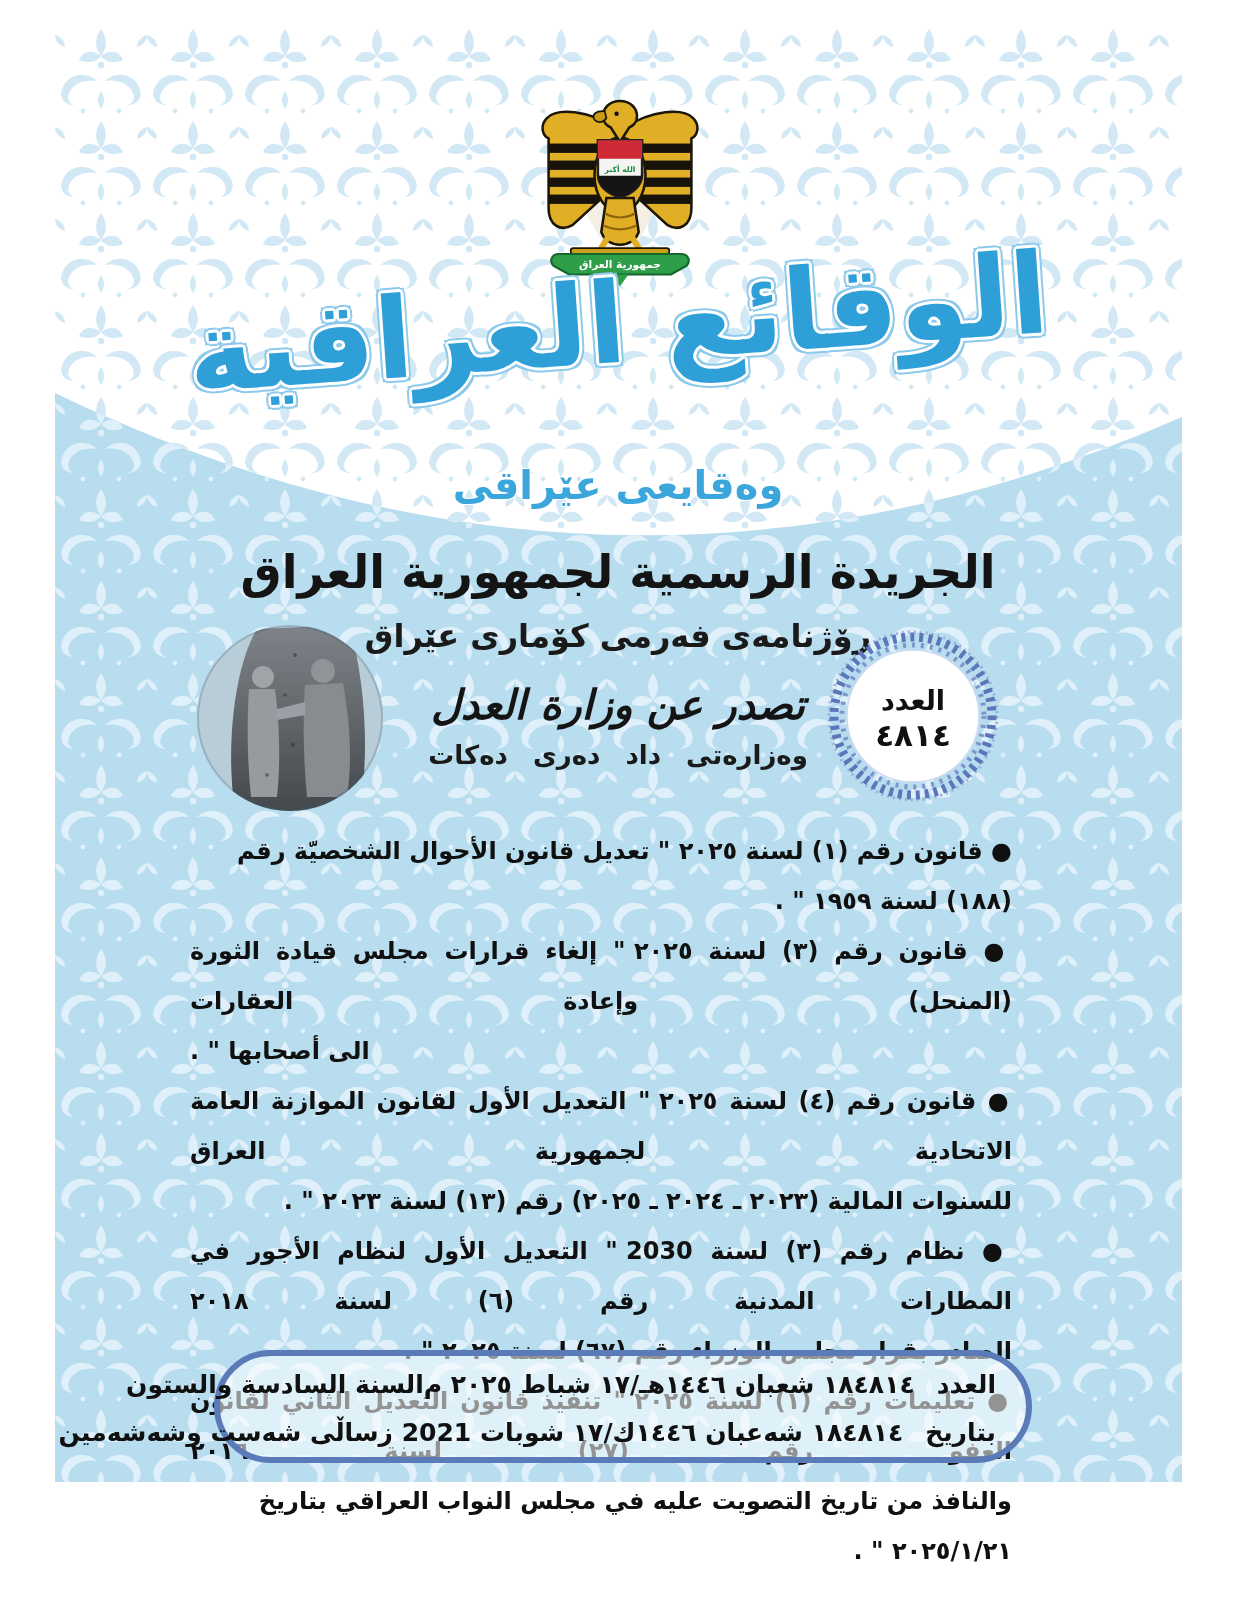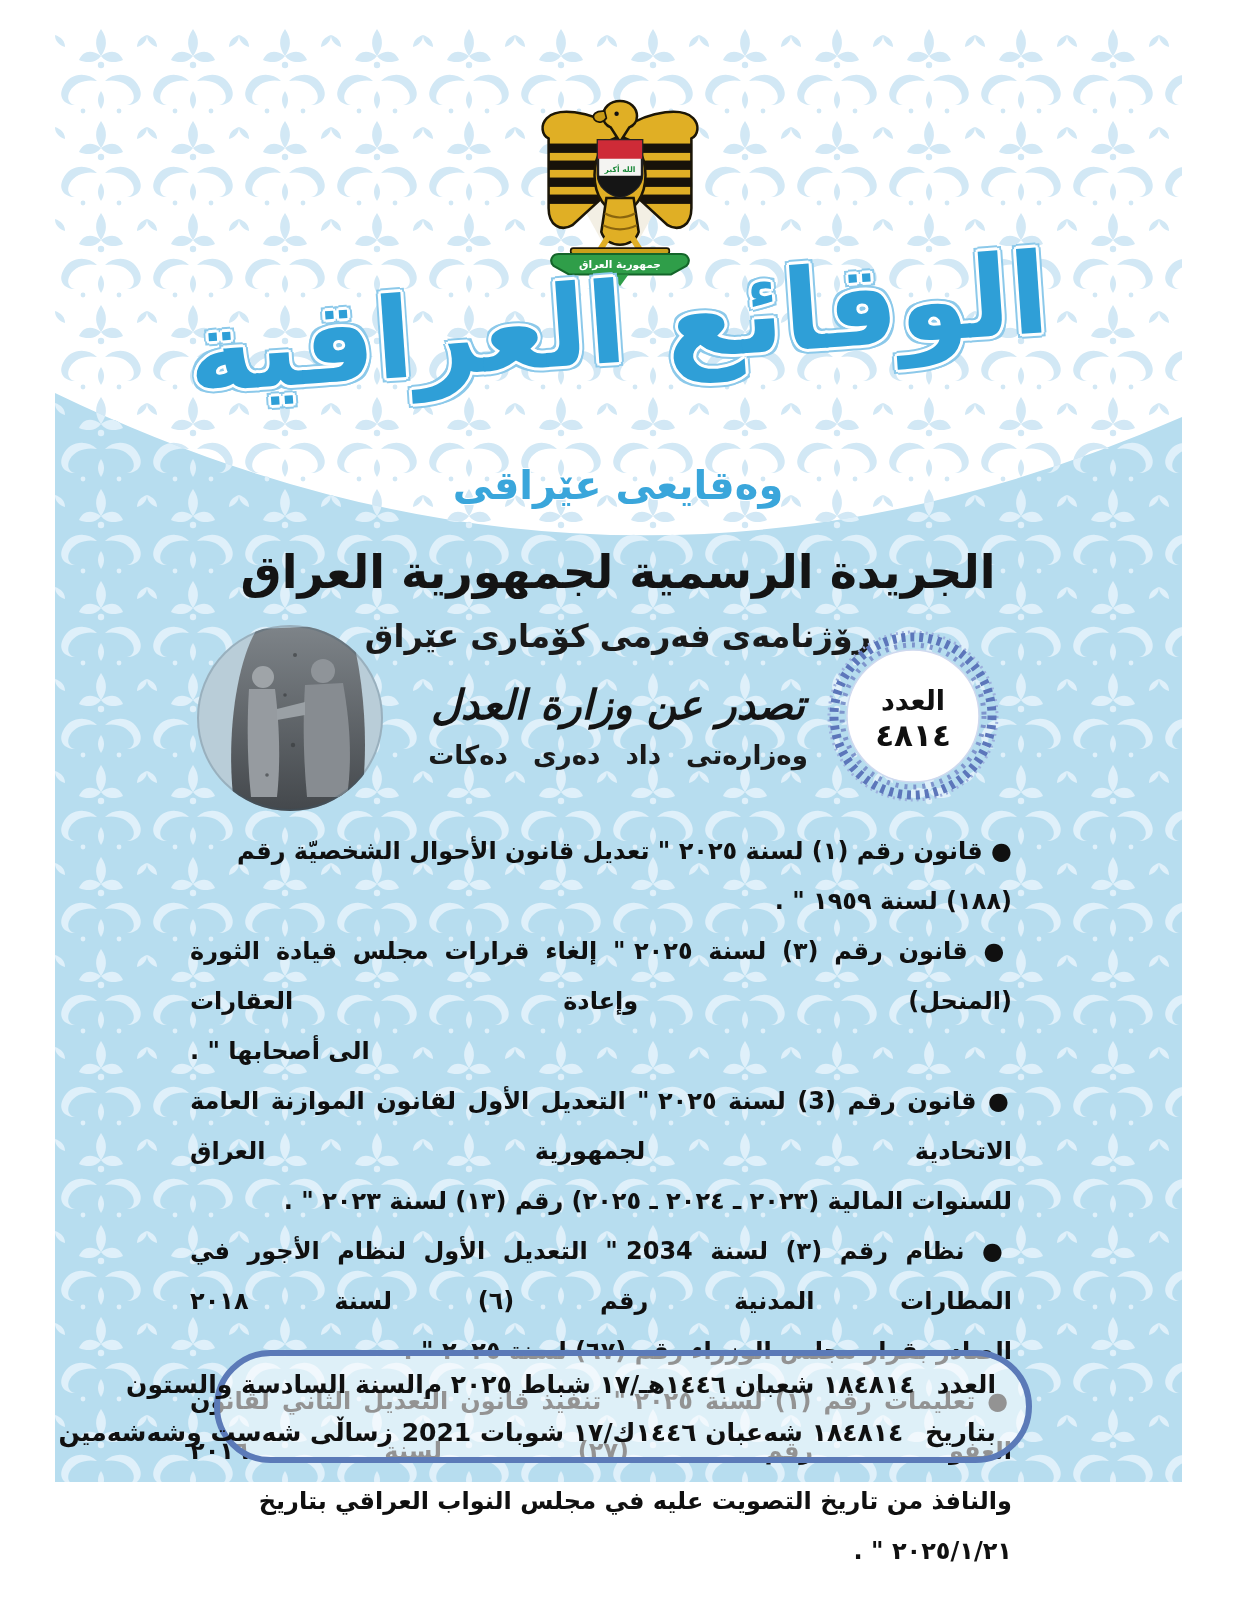--- a/index.html
+++ b/index.html
@@ -159,23 +159,23 @@
   </svg>
   <div class="abs badge-text">
     <div class="badge-label">العدد</div>
     <div class="badge-number">٤٨١٤</div>
   </div>
 
   <div class="abs contents">
     <div class="cline" data-align="right">● قانون رقم (١) لسنة ٢٠٢٥ " تعديل قانون الأحوال الشخصيّة رقم (١٨٨) لسنة ١٩٥٩ " .</div>
     <div class="cline" data-align="justify">● قانون رقم (٣) لسنة ٢٠٢٥ " إلغاء قرارات مجلس قيادة الثورة (المنحل) وإعادة العقارات</div>
     <div class="cline" data-align="left">الى أصحابها " .</div>
-    <div class="cline" data-align="justify">● قانون رقم (3) لسنة ٢٠٢٥ " التعديل الأول لقانون الموازنة العامة الاتحادية لجمهورية العراق</div>
+    <div class="cline" data-align="justify">● قانون رقم (٤) لسنة ٢٠٢٥ " التعديل الأول لقانون الموازنة العامة الاتحادية لجمهورية العراق</div>
     <div class="cline" data-align="right">للسنوات المالية (٢٠٢٣ ـ ٢٠٢٤ ـ ٢٠٢٥) رقم (١٣) لسنة ٢٠٢٣ " .</div>
-    <div class="cline" data-align="justify">● نظام رقم (٣) لسنة 2034 " التعديل الأول لنظام الأجور في المطارات المدنية رقم (٦) لسنة ٢٠١٨</div>
+    <div class="cline" data-align="justify">● نظام رقم (٣) لسنة 2030 " التعديل الأول لنظام الأجور في المطارات المدنية رقم (٦) لسنة ٢٠١٨</div>
     <div class="cline" data-align="right">الصادر بقرار مجلس الوزراء رقم (٦٧) لسنة ٢٠٢٥ " .</div>
     <div class="cline" data-align="justify">● تعليمات رقم (١) لسنة ٢٠٢٥ " تنفيذ قانون التعديل الثاني لقانون العفو رقم (٢٧) لسنة ٢٠١٦</div>
     <div class="cline" data-align="right">والنافذ من تاريخ التصويت عليه في مجلس النواب العراقي بتاريخ ٢٠٢٥/١/٢١ " .</div>
   </div>
 
   <div class="abs footer-box">
     <div class="f-row">
       <div class="f-issue">
         <span>العدد</span>
         <span>٤٨١٤</span>

